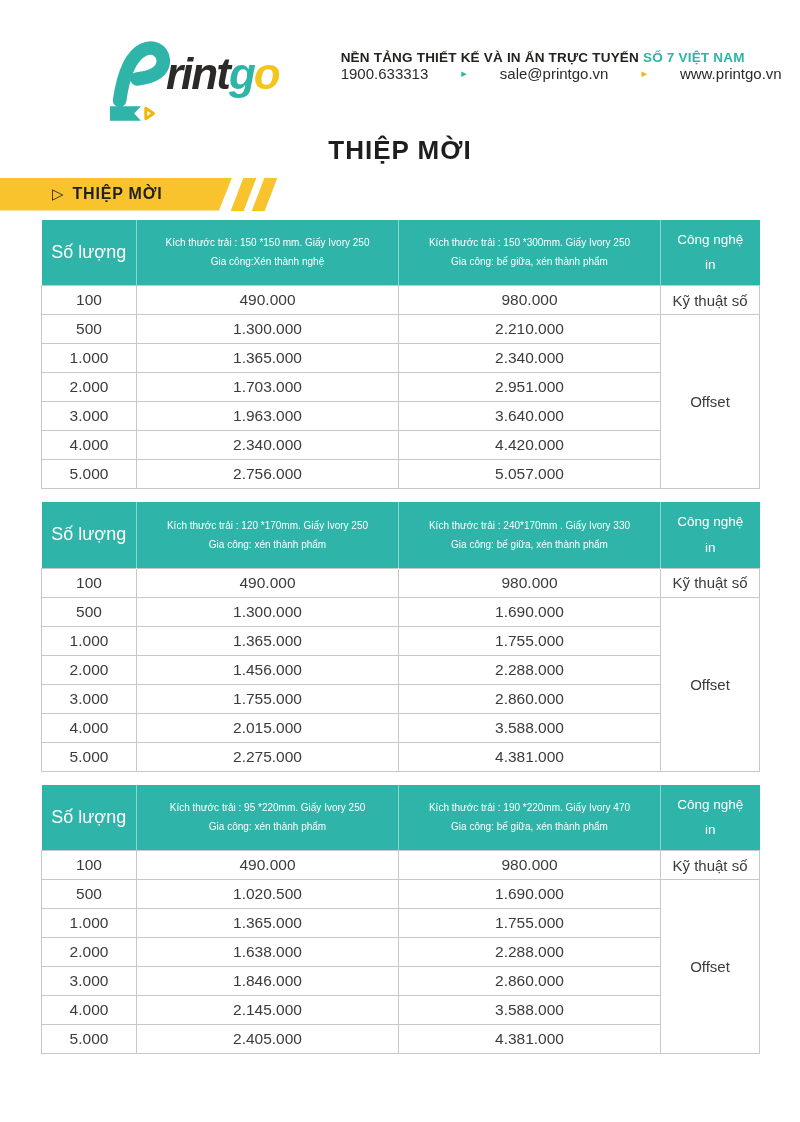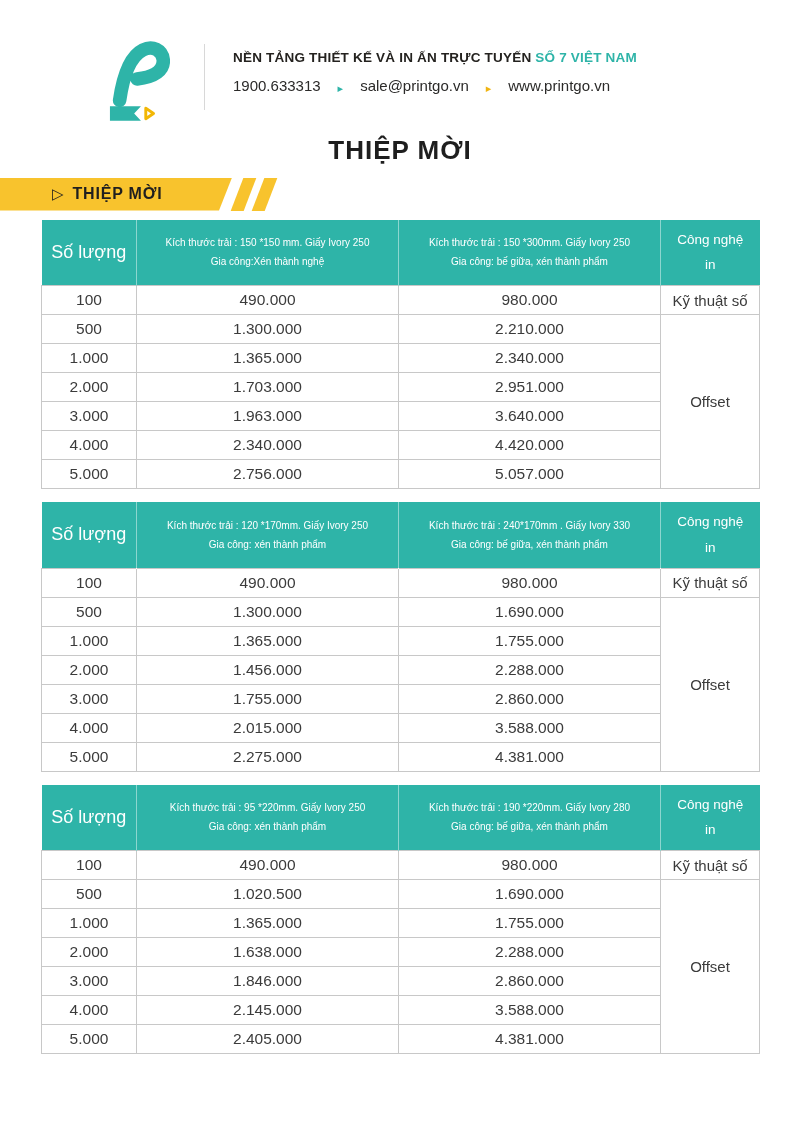--- a/index.html
+++ b/index.html
@@ -24,21 +24,21 @@
   }
   .wm-rint { color:#2b2a29; }
   .wm-g { color:#2eb4a8; }
   .wm-o { color:#f5c51e; }
 
   .v-divider { width:1px; height:66px; background:#d8d8d8; margin:4px 28px 0 34px; }
 
   .tagline { padding-top:10px; }
   .tagline-top { font-size:13.5px; font-weight:bold; color:#24221f; letter-spacing:.2px; white-space:nowrap; }
   .tagline-top .hl { color:#2eb4a8; }
-  .contact { margin-top:12px; font-size:15px; color:#2b2a29; display:flex; align-items:flex-end; white-space:nowrap; }
+  .contact { margin-top:0; font-size:15px; color:#2b2a29; display:flex; align-items:center; white-space:nowrap;gap:16px; }
   .sep { font-size:11px; margin:0 17px; line-height:1; }
   .sep.teal { color:#2eb4a8; }
   .sep.yellow { color:#f0b411; }
 
   
   .doc-title { text-align:center; margin-top:12px; font-weight:bold; color:#1e1e1e;
                font-size:26px; line-height:1.25; letter-spacing:1px; }
 
   
   .badge-wrap { position:relative; height:33px; margin-top:11px; }
@@ -75,20 +75,21 @@
 
 <div class="page">
 
   <div class="brand-row">
     <div class="logo">
       <svg class="logo-mark" viewBox="0 0 64 84" aria-hidden="true">
         <path d="M12 62 C16 34 24 16 36 10 C46 5 56 10 57 20 C58 31 48 38 30 40" fill="none" stroke="#2eb4a8" stroke-width="14" stroke-linecap="round" stroke-linejoin="round"></path>
         <path d="M2 68 L34 68 L27 75.5 L34 83 L2 83 Z" fill="#2eb4a8"></path>
         <path d="M39 70 L47 75.5 L39 81 Z" fill="none" stroke="#f2b705" stroke-width="3" stroke-linejoin="round"></path>
       </svg>
+      <div class="wordmark"><span class="wm-rint">rint</span><span class="wm-g">g</span><span class="wm-o">o</span></div>
     </div>
 
     <div class="v-divider"></div>
 
     <div class="tagline">
       <div class="tagline-top">
         <span>NỀN TẢNG THIẾT KẾ VÀ IN ẤN TRỰC TUYẾN</span>
         <span class="hl">SỐ 7 VIỆT NAM</span>
       </div>
       <div class="contact">
@@ -236,21 +237,21 @@
 
     <table class="price-table">
       <thead>
         <tr>
           <th class="h-qty">Số lượng</th>
           <th class="h-spec">
             <div class="hl1">Kích thước trải : 95 *220mm. Giấy Ivory 250</div>
             <div class="hl2">Gia công: xén thành phẩm</div>
           </th>
           <th class="h-spec">
-            <div class="hl1">Kích thước trải : 190 *220mm. Giấy Ivory 280</div>
+            <div class="hl1">Kích thước trải : 190 *220mm. Giấy Ivory 470</div>
             <div class="hl2">Gia công: bế giữa, xén thành phẩm</div>
           </th>
           <th class="h-tech">
             <div class="hl1">Công nghệ</div>
             <div class="hl2">in</div>
           </th>
         </tr>
       </thead>
       <tbody>
         <tr>

